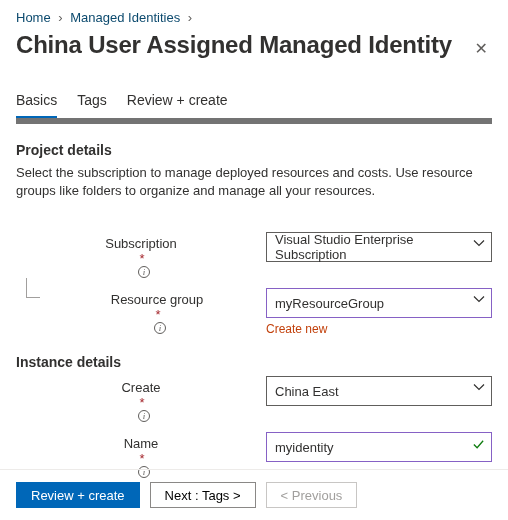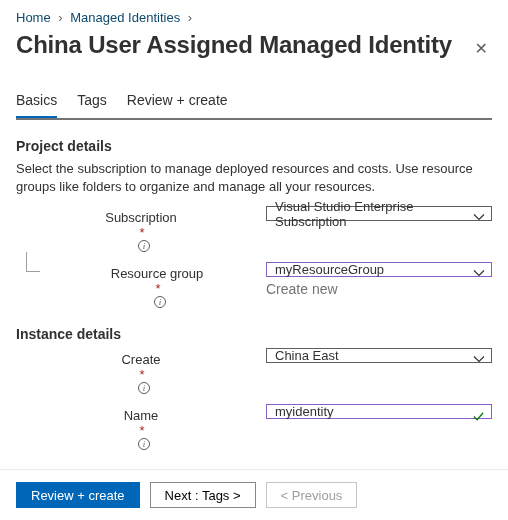--- a/index.html
+++ b/index.html
@@ -12,42 +12,42 @@
     padding: 10px 16px 0 16px;
     position: relative;
     background: #fff;
   }
   .breadcrumb { font-size: 13px; margin-bottom: 6px; }
   .breadcrumb a { color: #0c4a6e; text-decoration: none; cursor: pointer; }
   .breadcrumb .sep { color: #605e5c; margin: 0 4px; }
   .title-row { display: flex; align-items: flex-start; justify-content: space-between; }
   h1 { font-size: 24px; font-weight: 600; letter-spacing: -0.2px; }
   .close-icon { font-size: 16px; color: #605e5c; cursor: pointer; padding: 4px; margin-top: 4px; }
-  .tabs { display: flex; gap: 20px; margin-top: 30px; border-bottom: 2px solid #737373; }
+  .tabs { display: flex; gap: 20px; margin-top: 30px; border-bottom: 6px solid #737373; }
   .tab { padding: 0 0 8px 0; font-size: 14px; color: #323130; cursor: pointer; border-bottom: 2px solid transparent; }
   .tab.active { color: #323130; font-weight: 400; border-bottom: 2px solid #0067b8; }
   .section-title { font-weight: 600; font-size: 14px; margin-top: 18px; margin-bottom: 6px; }
-  .section-desc { font-size: 13px; color: #323130; line-height: 1.4; margin-bottom: 10px; }
+  .section-desc { font-size: 13px; color: #323130; line-height: 1.4; margin-bottom: 32px; }
   .field-row { display: flex; align-items: flex-start; margin-bottom: 10px; }
   .field-label-cell { width: 250px; padding-top: 4px; display:flex; align-items:center;flex-direction:column; }
   .field-label-cell.indent { position: relative; padding-left: 32px;}
   .indent-line { position:absolute; left:10px; top:-10px; width:14px; height:20px; border-left:1px solid #a19f9d; border-bottom:1px solid #a19f9d;}
   .req { color: #a4262c; margin-left: 2px; }
   .info-icon { display:inline-block; width:12px; height:12px; border:1px solid #605e5c; border-radius:50%; font-size:9px; line-height:11px; text-align:center; color:#605e5c; margin-left:6px; font-style: italic; font-family: serif;}
   .field-input-cell { flex: 1; }
   .select, .text-input {
-    width: 100%; height: 15px; border: 1px solid #605e5c;
+    width: 100%; height: 30px; border: 1px solid #605e5c;
     padding: 0 20px 0 8px; font-size: 13px; font-family: inherit;
     background: #fff; position: relative; display: flex; align-items: center;
     cursor: pointer;
   }
   .select.highlight, .text-input.highlight { border-color: #8661c5; }
   .select .chevron { position: absolute; right: 6px; top: 4px; }
   .chevron svg { width: 12px; height: 12px; display:block; }
-  .link { color: #737373; font-size: 14px; cursor: pointer; margin-top: 4px; display: inline-block; }
+  .link { color: #c2410c; font-size: 12px; cursor: pointer; margin-top: 4px; display: inline-block; }
   .valid-icon { position:absolute; right:6px; top:5px; color:#107c10; }
   .valid-icon svg { width:13px; height:13px; display:block;}
   .footer {
     position: absolute; bottom: 0; left: 0; right: 0;
     border-top: 1px solid #edebe9;
     padding: 12px 16px; display: flex; gap: 10px;
   }
   .btn { height: 26px; padding: 0 14px; font-size: 13px; font-family: inherit; border: 1px solid #8a8886; background: #fff; cursor: pointer; }
   .btn.primary { background: #0067b8; border-color: #0067b8; color: #fff; font-weight: 500; }
   .btn.disabled { color: #a19f9d; border-color: #c8c6c4; cursor: default; }

